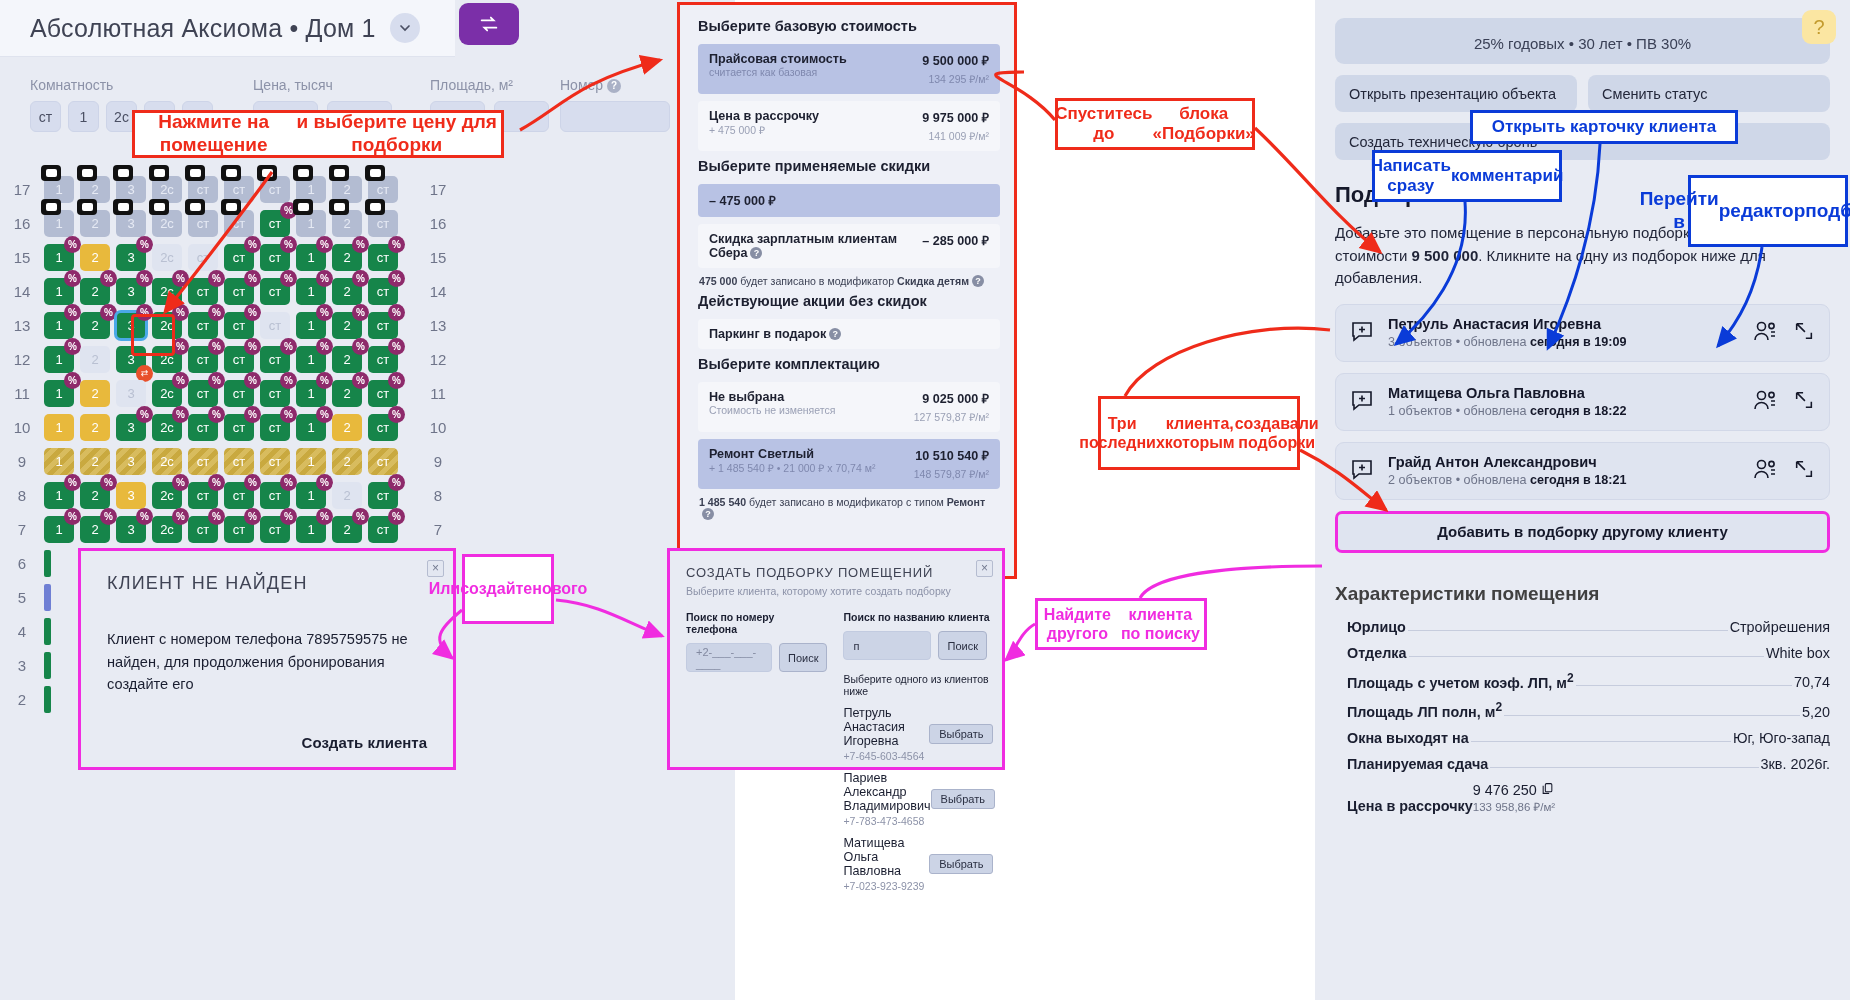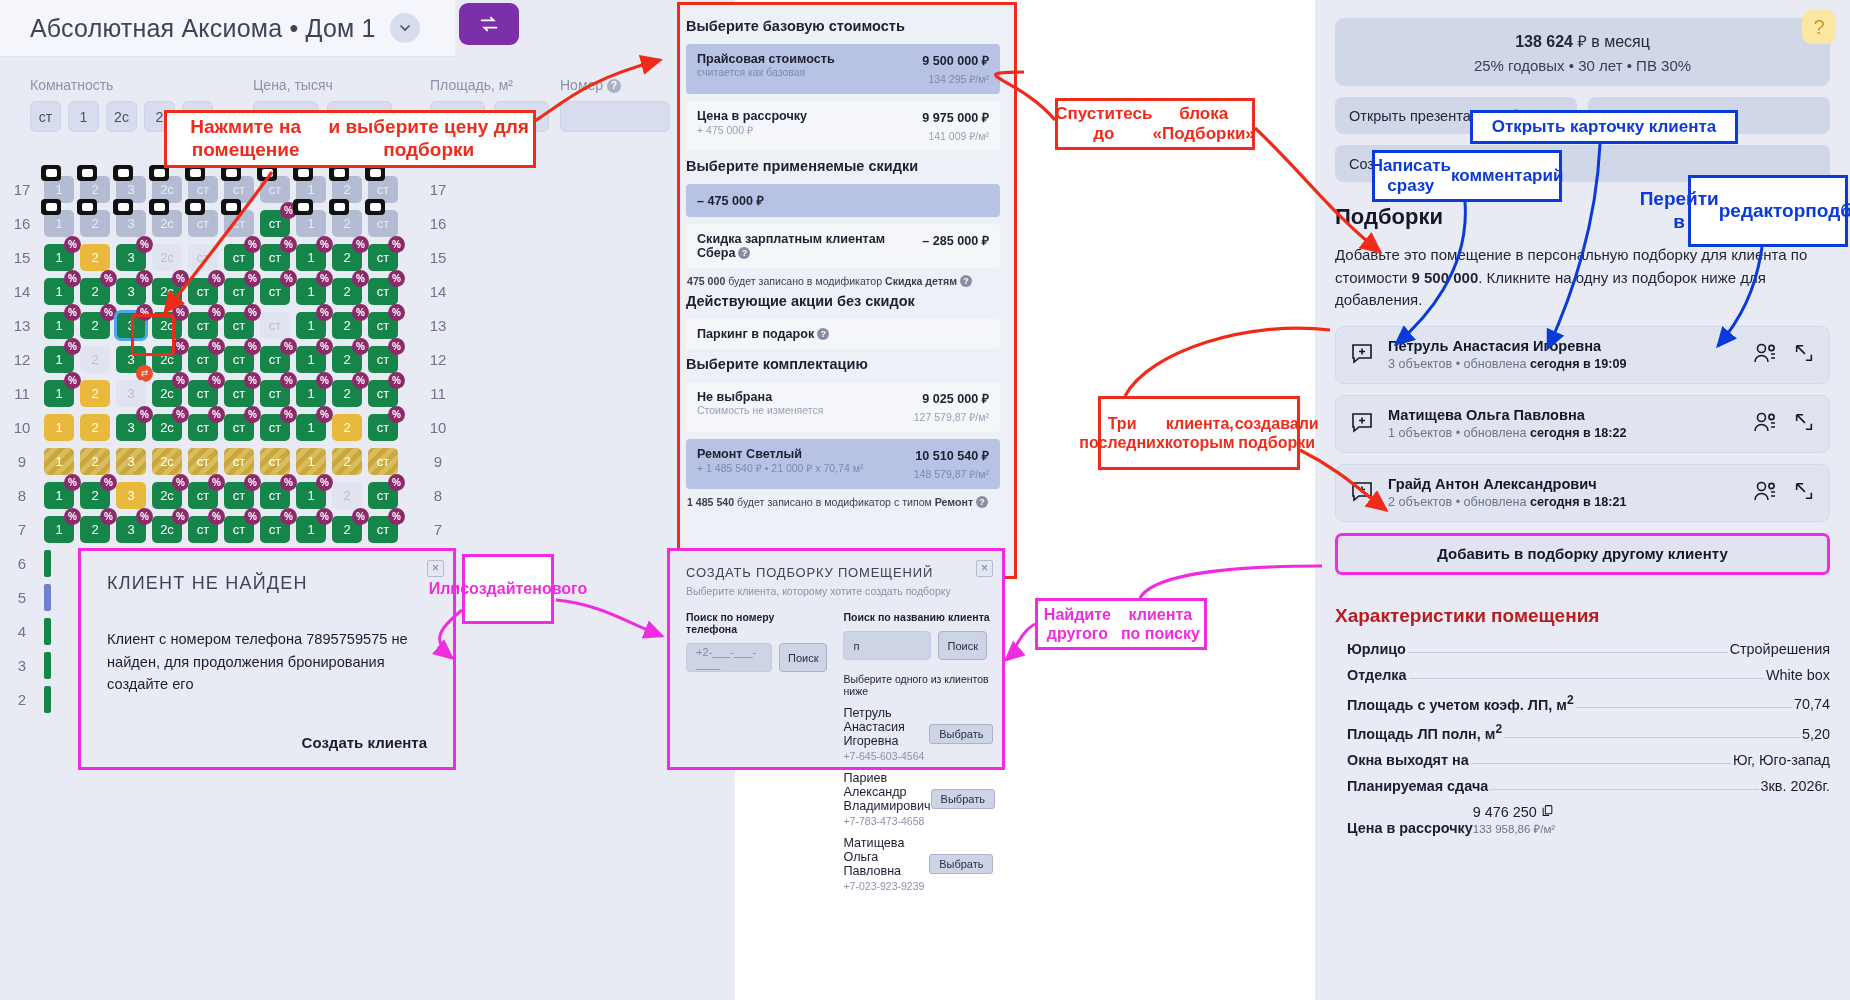--- a/index.html
+++ b/index.html
@@ -93,21 +93,21 @@
   }
   .side-strip { width: 7px; height: 27px; border-radius: 2px; }
 
   
   .white-sheet {
     position: absolute; left: 735px; top: 0; width: 580px; height: 1000px;
     background: #fff;
   }
   .price-panel {
     position: absolute; left: 677px; top: 2px; width: 340px; height: 577px;
-    background: #eef0f7; border: 3px solid #ef2b1a; padding: 13px 14px 8px 6px;
+    background: #eef0f7; border: 3px solid #ef2b1a; padding: 13px 14px 8px 18px;
     overflow: hidden;
   }
   .pp-h { font-size: 14.5px; font-weight: bold; color: #1d2030; margin: 6px 0 10px 0; }
   .pp-h.first { margin-top: 0; }
   .pp-item {
     background: #f5f6fa; border-radius: 4px; padding: 8px 11px; margin-bottom: 7px;
     display: flex; justify-content: space-between; align-items: flex-start;
   }
   .pp-item.sel { background: #b8c2e4; }
   .pp-left .t1 { font-size: 12.6px; color: #1d2030; font-weight: 600; }
@@ -160,21 +160,21 @@
   .pb-body { flex: 1; padding-left: 12px; }
   .pb-name { font-size: 14.6px; font-weight: bold; color: #15182a; }
   .pb-sub  { font-size: 12.6px; color: #6e7489; margin-top: 3px; }
   .pb-sub b { color: #15182a; font-weight: bold; }
   .pb-acts { display: flex; gap: 16px; color: #15182a; }
   .add-other {
     background: #dfe4f0; border: 3px solid #f02ce0; border-radius: 7px; height: 42px;
     display: flex; align-items: center; justify-content: center;
     font-size: 15px; font-weight: bold; color: #15182a; margin-top: 2px;
   }
-  .char-title { font-size: 19px; font-weight: bold; color: #b91c1c; margin: 30px 0 9px 0; }
+  .char-title { font-size: 19px; font-weight: bold; color: #404040; margin: 30px 0 9px 0; }
   .char-row {
     display: flex; align-items: flex-end; font-size: 14.4px; color: #1a1e30;
     padding: 5px 0 5px 12px;
   }
   .char-k { font-weight: bold; white-space: nowrap; }
   .char-dots { flex: 1; border-bottom: 1px solid #c6ccdd; margin: 0 2px 4px 2px; }
   .char-v { white-space: nowrap; }
   .char-v-sub { font-size: 11.5px; color: #6e7489; text-align: right; margin-top: 1px; }
 
   
@@ -903,21 +903,20 @@
         </div>
       </div>
     <div class="pp-note">
       <b>1 485 540</b><span> будет записано в модификатор с типом </span><b>Ремонт</b><span class="qm-dark">?</span>
     </div>
   </div>
 
   <div class="rightbar">
     <div class="help-fab">?</div>
     <div class="mortgage">
-      <div class="m1"><b>138 624</b><span> ₽ в месяц</span></div>
       <div class="m2">25% годовых • 30 лет • ПВ 30%</div>
     </div>
     <div class="rowbtns">
       <div class="rbtn">Открыть презентацию объекта</div>
       <div class="rbtn">Сменить статус</div>
     </div>
     <div class="rbtn full">Создать техническую бронь</div>
 
     <div class="sec-title">Подборки</div>
     <div class="sec-desc">
@@ -1131,21 +1130,21 @@
 
     <path d="M462,610 C440,628 430,640 452,658" stroke="#f02ce0" stroke-width="3" fill="none" marker-end="url(#ar-pink)"></path>
     <path d="M556,600 C600,604 626,622 662,636" stroke="#f02ce0" stroke-width="3" fill="none" marker-end="url(#ar-pink)"></path>
 
     <path d="M1035,624 C1020,632 1015,652 1006,660" stroke="#f02ce0" stroke-width="3" fill="none" marker-end="url(#ar-pink)"></path>
 
     <path d="M1140,598 C1150,580 1200,566 1322,566" stroke="#f02ce0" stroke-width="3" fill="none"></path>
   </svg>
 
   <div id="annotations">
-      <div class="ann" style="left: 164px; top: 110px; width: 372px; height: 58px; font-size: 19px;">
+      <div class="ann" style="left: 132px; top: 110px; width: 372px; height: 48px; font-size: 19px;">
         <div>Нажмите на помещение</div>
         <div>и выберите цену для подборки</div>
       </div>
       <div class="ann" style="left: 1055px; top: 98px; width: 200px; height: 52px; font-size: 17px;">
         <div>Спуститесь до</div>
         <div>блока «Подборки»</div>
       </div>
       <div class="ann blue" style="left: 1470px; top: 110px; width: 268px; height: 34px; font-size: 17px;">
         <div>Открыть карточку клиента</div>
       </div>

